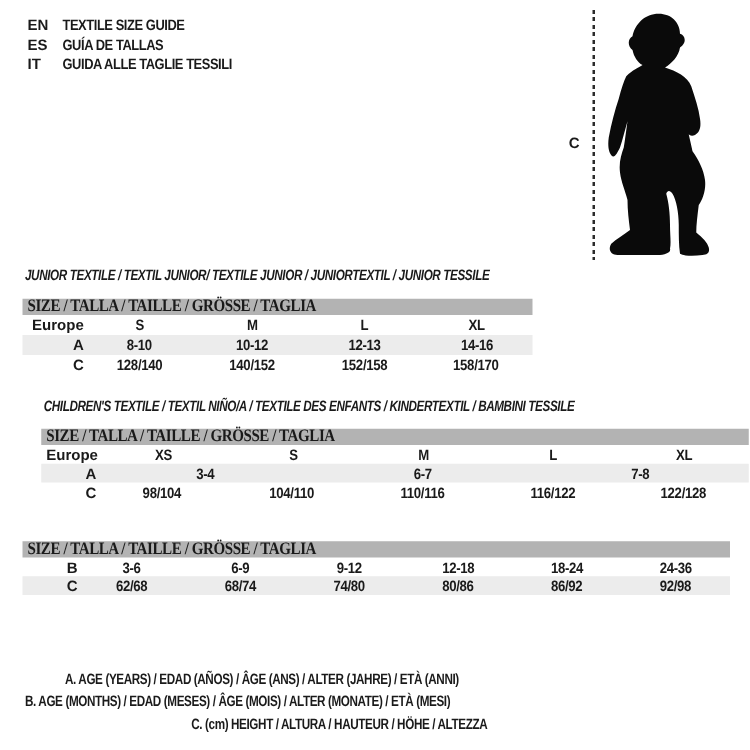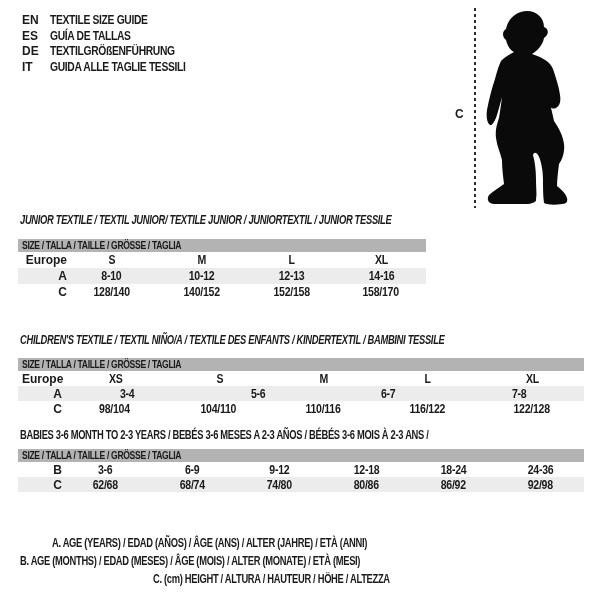--- a/index.html
+++ b/index.html
@@ -28,27 +28,27 @@
     background:repeating-linear-gradient(to bottom,#2b2b2b 0 3px,transparent 3px 6px);
   }
   .c-label{position:absolute;left:455px;top:107px;font-size:12px;}
   .sil-svg{position:absolute;left:480px;top:0;width:95px;height:210px;}
 
   
   .section{position:absolute;left:18px;}
   .sec-title{font-size:12px;line-height:13px;padding-left:2px;font-style:italic;}
   .sec-title-2l{font-size:12px;line-height:16px;padding-left:2px;}
   .sec1{top:214px;width:408px;}
-  .sec2{top:334px;width:566px;}
+  .sec2{top:319px;width:566px;margin-left:15px;}
   .sec3{top:427px;width:566px;}
   .sec1 .tbl{margin-top:12px;}
   .sec2 .tbl{margin-top:11px;}
   .sec3 .tbl{margin-top:6px;}
 
-  .bar{height:13px;background:var(--bar);display:flex;align-items:center;padding-left:4px;font-size:10px;}
+  .bar{height:13px;background:var(--bar);display:flex;align-items:center;padding-left:4px;font-size:14px;font-family:Liberation Serif, serif;}
   .trow{display:flex;align-items:center;height:15px;font-size:12px;}
   .sec1 .trow{height:16px;}
   .trow.shaded{background:var(--stripe);}
   .cell{flex:1;text-align:center;}
   .cell.label{flex:0 0 49px;text-align:right;padding-left:4px;}
   .sec2 .cell.label,.sec3 .cell.label{flex:0 0 44px;}
 
   
   .notes{position:absolute;left:20px;top:534px;font-size:12px;line-height:18px;text-align:right;}
 </style>
@@ -58,24 +58,20 @@
 <div class="canvas">
 
   <div class="lang-list" id="lang-list">
       <div class="lang-row">
         <span class="code">EN</span>
         <span class="cx86">TEXTILE SIZE GUIDE</span>
       </div>
       <div class="lang-row">
         <span class="code">ES</span>
         <span class="cx86">GUÍA DE TALLAS</span>
-      </div>
-      <div class="lang-row">
-        <span class="code">DE</span>
-        <span class="cx86">TEXTILGRÖßENFÜHRUNG</span>
       </div>
       <div class="lang-row">
         <span class="code">IT</span>
         <span class="cx86">GUIDA ALLE TAGLIE TESSILI</span>
       </div>
     </div>
 
   <div class="dash-line"></div>
   <div class="c-label">C</div>
   <svg class="sil-svg" viewBox="0 0 95 210" aria-hidden="true">
@@ -161,38 +157,36 @@
           <span class="cell label">Europe</span>
           <span class="cell"><span class="cxc">XS</span></span>
           <span class="cell"><span class="cxc">S</span></span>
           <span class="cell"><span class="cxc">M</span></span>
           <span class="cell"><span class="cxc">L</span></span>
           <span class="cell"><span class="cxc">XL</span></span>
         </div>
         <div class="trow shaded">
           <span class="cell label">A</span>
           <span class="cell"><span class="cxc">3-4</span></span>
-          <span class="cell"><span class="cxc">5-6</span></span>
           <span class="cell"><span class="cxc">6-7</span></span>
           <span class="cell"><span class="cxc">7-8</span></span>
         </div>
         <div class="trow">
           <span class="cell label">C</span>
           <span class="cell"><span class="cxc">98/104</span></span>
           <span class="cell"><span class="cxc">104/110</span></span>
           <span class="cell"><span class="cxc">110/116</span></span>
           <span class="cell"><span class="cxc">116/122</span></span>
           <span class="cell"><span class="cxc">122/128</span></span>
         </div>
       </div>
   </div>
 
   <div class="section sec3">
     <div class="sec-title-2l">
-      <div><span class="cx">BABIES 3-6 MONTH TO 2-3 YEARS / BEBÉS 3-6 MESES A 2-3 AÑOS / BÉBÉS 3-6 MOIS À 2-3 ANS /</span></div>
     </div>
     <div class="tbl">
         <div class="bar">
           <span class="cx86">SIZE / TALLA / TAILLE / GRÖSSE / TAGLIA</span>
         </div>
         <div class="trow">
           <span class="cell label">B</span>
           <span class="cell"><span class="cxc">3-6</span></span>
           <span class="cell"><span class="cxc">6-9</span></span>
           <span class="cell"><span class="cxc">9-12</span></span>

